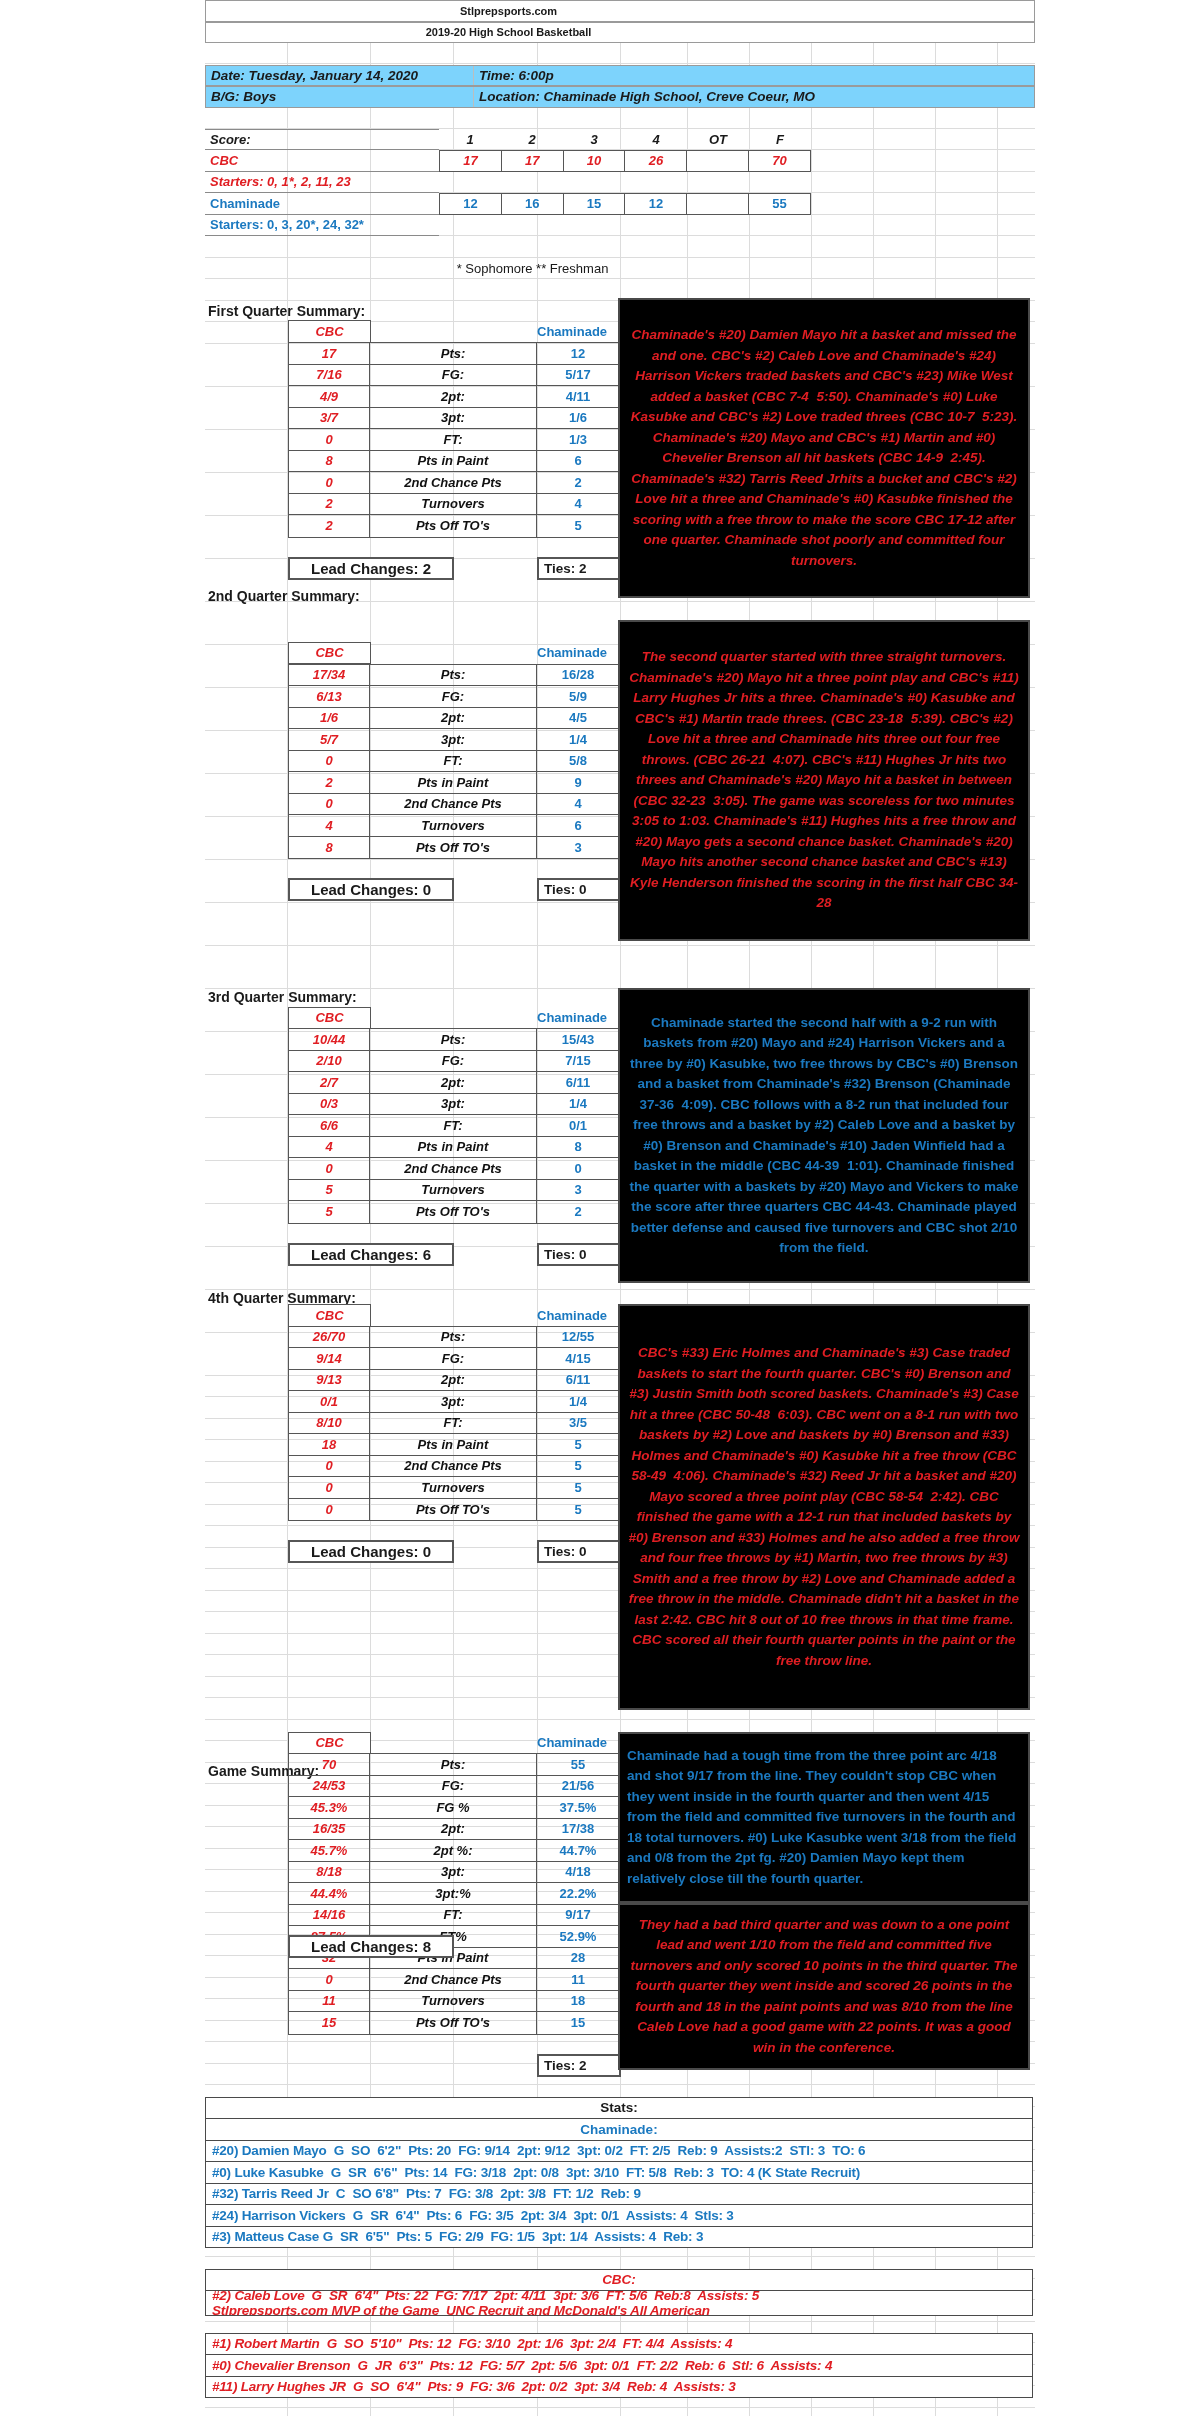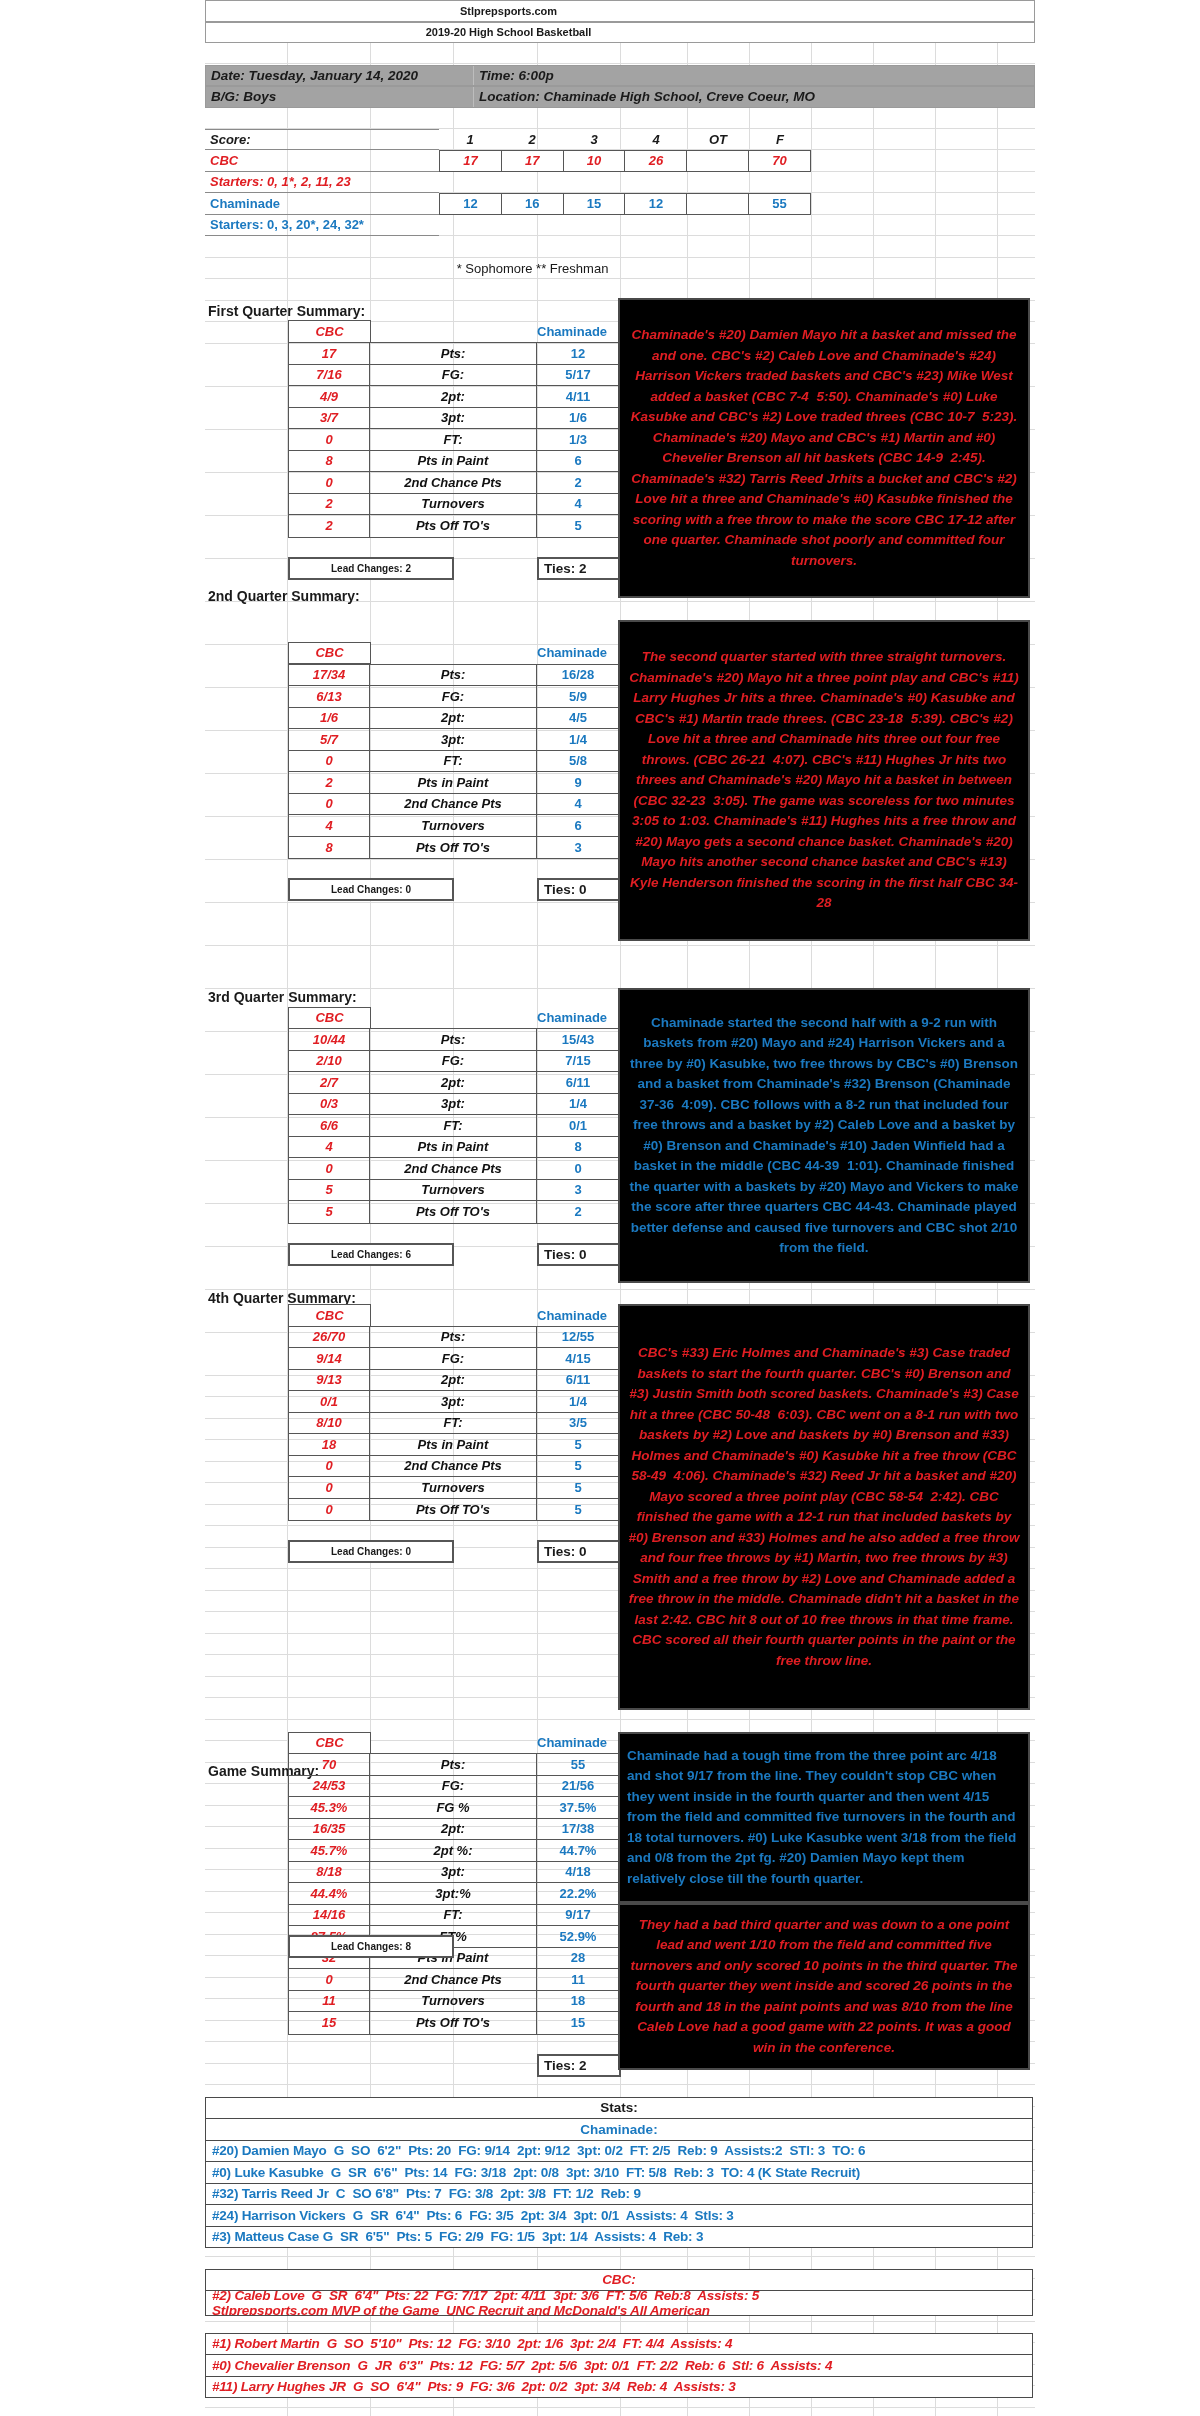--- a/index.html
+++ b/index.html
@@ -7,21 +7,21 @@
   body{width:1200px;height:2416px;background:#ffffff;font-family:"Liberation Sans",sans-serif;color:#1a1a1a;}
   #page{position:relative;width:1200px;height:2416px;overflow:hidden;background:#fff;}
   .abs{position:absolute;box-sizing:border-box;}
   
   .sheet-grid{left:205px;top:0;width:830px;height:2416px;
     background-image:repeating-linear-gradient(to bottom,transparent 0,transparent 20.5px,var(--grid) 20.5px,var(--grid) 21.5px);}
   .vline{top:0;width:1px;height:2416px;background:var(--grid);}
   
   .hdr-row{left:205px;width:830px;height:21.5px;border:1px solid #9a9a9a;background:#fff;display:flex;align-items:center;}
   .hdr-center{width:605px;text-align:center;font-weight:bold;font-size:11px;}
-  .info-row{left:205px;width:830px;height:21.5px;border:1px solid #9a9a9a;background:#a3a3a3;display:flex;align-items:center;font-weight:bold;font-style:italic;font-size:13.5px;}
+  .info-row{left:205px;width:830px;height:21.5px;border:1px solid #9a9a9a;background:#7dd3fc;display:flex;align-items:center;font-weight:bold;font-style:italic;font-size:13.5px;}
   .info-cell1{width:262px;padding-left:5px;border-right:1px solid #bdbdbd;height:100%;display:flex;align-items:center;}
   .info-cell2{padding-left:5px;display:flex;align-items:center;}
   
   .score-left-row{left:205px;width:234px;height:21.5px;border-bottom:1px solid #8a8a8a;display:flex;align-items:center;padding-left:5px;font-weight:bold;font-size:13px;}
   .score-cols{left:439px;width:372px;height:21.5px;display:flex;}
   .score-cols .cell{width:62px;display:flex;align-items:center;justify-content:center;font-weight:bold;font-style:italic;font-size:13px;}
   .score-box{left:439px;width:372px;height:22.5px;border:1.5px solid var(--line);background:#fff;display:flex;}
   .score-box .cell{width:62px;display:flex;align-items:center;justify-content:center;font-weight:bold;font-size:13px;border-right:1px solid var(--line);}
   .score-box .cell:last-child{border-right:none;}
   .note{left:205px;width:655px;text-align:center;font-size:13px;color:#1a1a1a;}
@@ -30,21 +30,21 @@
   .heading.it{margin-top:48px;}
   .cbc-head{left:288px;width:83px;height:22.5px;border:1.5px solid var(--line);display:flex;align-items:center;justify-content:center;font-weight:bold;font-style:italic;font-size:13px;color:var(--red);background:#fff;}
   .cham-head{left:537px;width:95px;height:22.5px;display:flex;align-items:center;font-weight:bold;font-size:13px;color:var(--blue);}
   .tbl{left:288px;width:332px;border:1.5px solid var(--line);background:transparent;}
   .trow{display:flex;height:21.5px;border-bottom:1px solid var(--line);box-sizing:border-box;}
   .trow:last-child{border-bottom:none;}
   .tcell{display:flex;align-items:center;justify-content:center;font-weight:bold;font-size:13px;box-sizing:border-box;}
   .tcell.c1{width:81px;border-right:1px solid var(--line);color:var(--red);font-style:italic;}
   .tcell.c2{width:167px;border-right:1px solid var(--line);font-style:italic;color:#111;}
   .tcell.c3{flex:1;color:var(--blue);}
-  .lcbox{left:288px;width:166px;height:23px;border:2px solid var(--line);background:#fff;display:flex;align-items:center;justify-content:center;font-weight:bold;font-size:10px;}
+  .lcbox{left:288px;width:166px;height:23px;border:2px solid var(--line);background:#fff;display:flex;align-items:center;justify-content:center;font-weight:bold;font-size:15px;}
   .tiesbox{left:537px;width:84px;height:23px;border:2px solid var(--line);background:#fff;display:flex;align-items:center;padding-left:5px;font-weight:bold;font-size:13.5px;}
   
   .narr{left:618px;width:412px;border:2px solid #4a4a4a;background:#000000;display:flex;align-items:center;justify-content:center;
     font-weight:bold;font-size:13.5px;line-height:20.5px;text-align:center;padding:3px 7px;white-space:pre-wrap;overflow:hidden;}
   .narr.red-n{color:var(--red);font-style:italic;}
   .narr.blue-n{color:var(--blue);font-style:normal;}
   .narr.left-a{text-align:left;}
   
   .wide-box{left:205px;width:828px;height:22.5px;border:1.5px solid #4a4a4a;background:#fff;display:flex;align-items:center;padding-left:6px;white-space:pre-wrap;overflow:hidden;}
   .wide-title{justify-content:center;padding-left:0;font-weight:bold;font-size:13.5px;}

